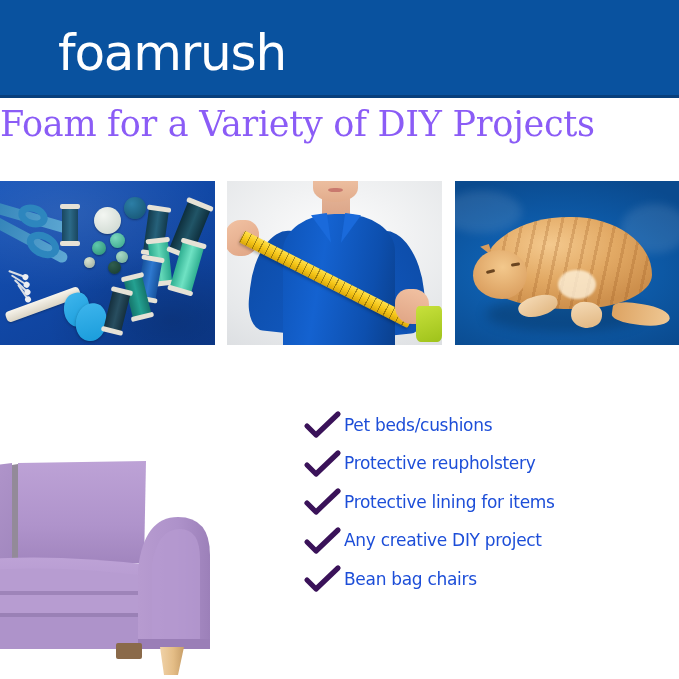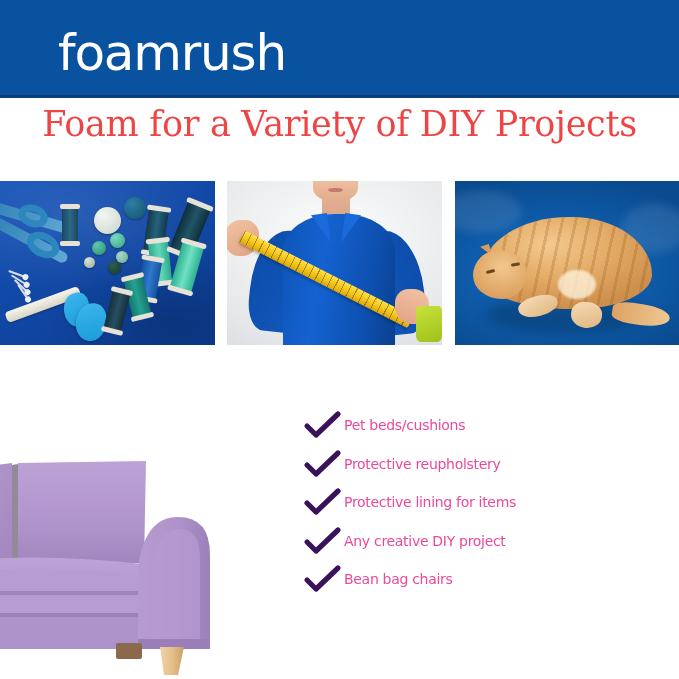--- a/index.html
+++ b/index.html
@@ -24,26 +24,25 @@
     font-weight:400;
     letter-spacing:-1.2px;
     color:#ffffff;
     line-height:62px;
     margin-left:44px;
   }
 
   
   .headline {
     position:absolute; left:0; top:104px; width:679px;
-    text-align:center;
     font-family:"DejaVu Serif", serif;
     font-size:35px;
     font-weight:400;
     letter-spacing:-0.3px;
-    color:#ef4444;
+    color:#8b5cf6;
     white-space:nowrap;
   }
 
   
   .photo-strip { position:absolute; left:0; top:181px; width:679px; height:164px; }
   .photo {
     position:absolute; top:0; height:164px; overflow:hidden;
     background:#0B4DA2;
   }
   .photo.p1 { left:0px;   width:215px; }
@@ -213,22 +212,22 @@
   
   .benefit-list {
     position:absolute; left:302px; top:406px; width:377px;
   }
   .benefit-row {
     display:flex; align-items:center; height:38.5px;
   }
   .check-icon { width:42px; flex:0 0 42px; display:block; }
   .benefit-label {
     font-family:"DejaVu Sans", sans-serif;
-    font-size:14px;
-    color:#ec4899;
+    font-size:17px;
+    color:#1d4ed8;
     letter-spacing:-0.3px;
     line-height:1;
     white-space:nowrap;
   }
 
   
   .sofa-art { position:absolute; left:-62px; top:443px; width:320px; height:236px; }
 </style>
 </head>
 <body>

